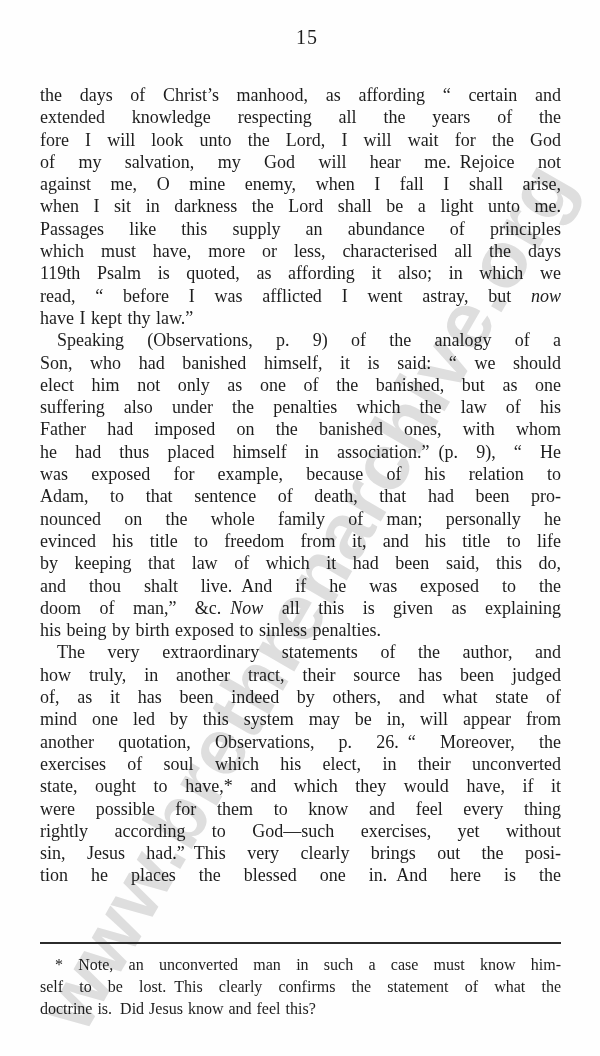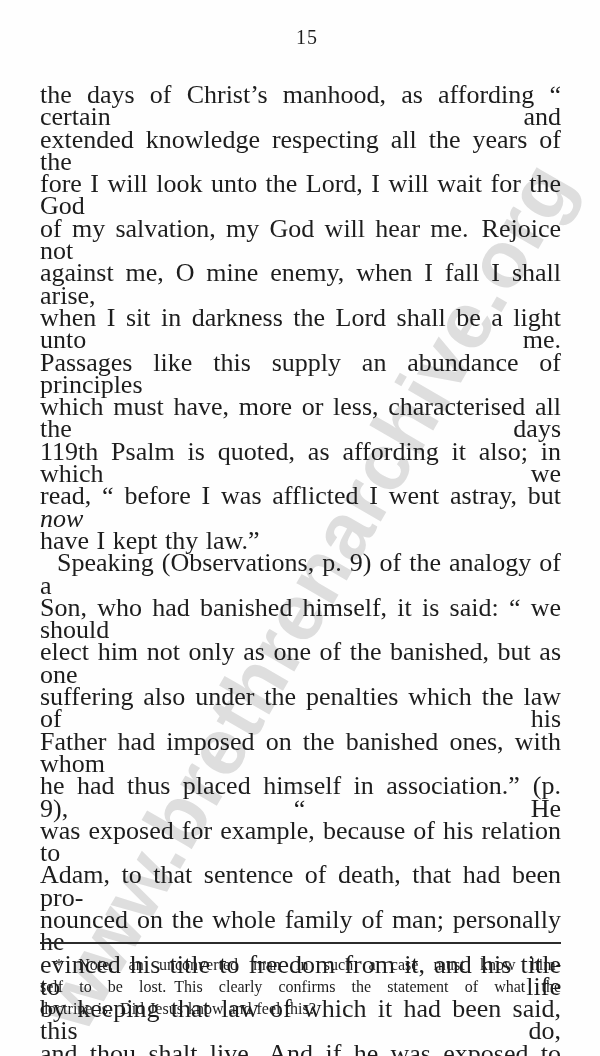--- a/index.html
+++ b/index.html
@@ -28,21 +28,21 @@
 
   .body-text {
     position: absolute;
     left: 40px;
     top: 84px;
     width: 521px;
     z-index: 1;
   }
 
   .line {
-    font-size: 26px;
+    font-size: 18px;
     line-height: 22.3px;
     text-align: justify;
     text-align-last: justify;
     word-spacing: 1px;
   }
   .line.plain { text-align-last: left; }
   .para.indent .line:first-child { text-indent: 17px; }
   em { font-style: italic; margin-top: 7px; }
 
   .footnote-rule {

